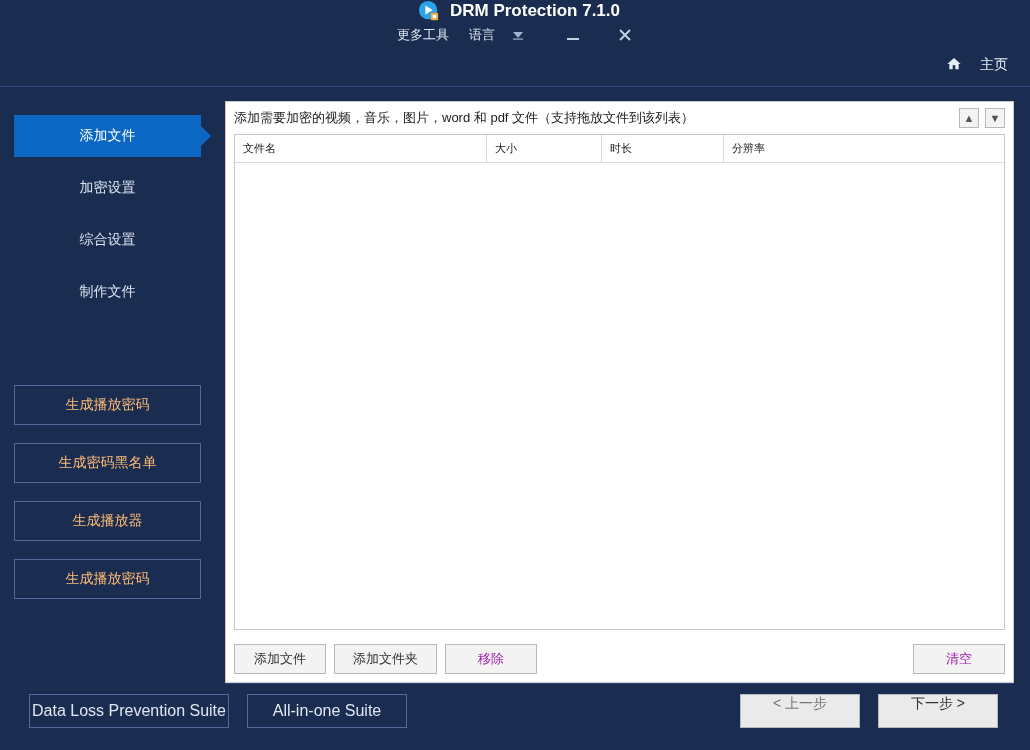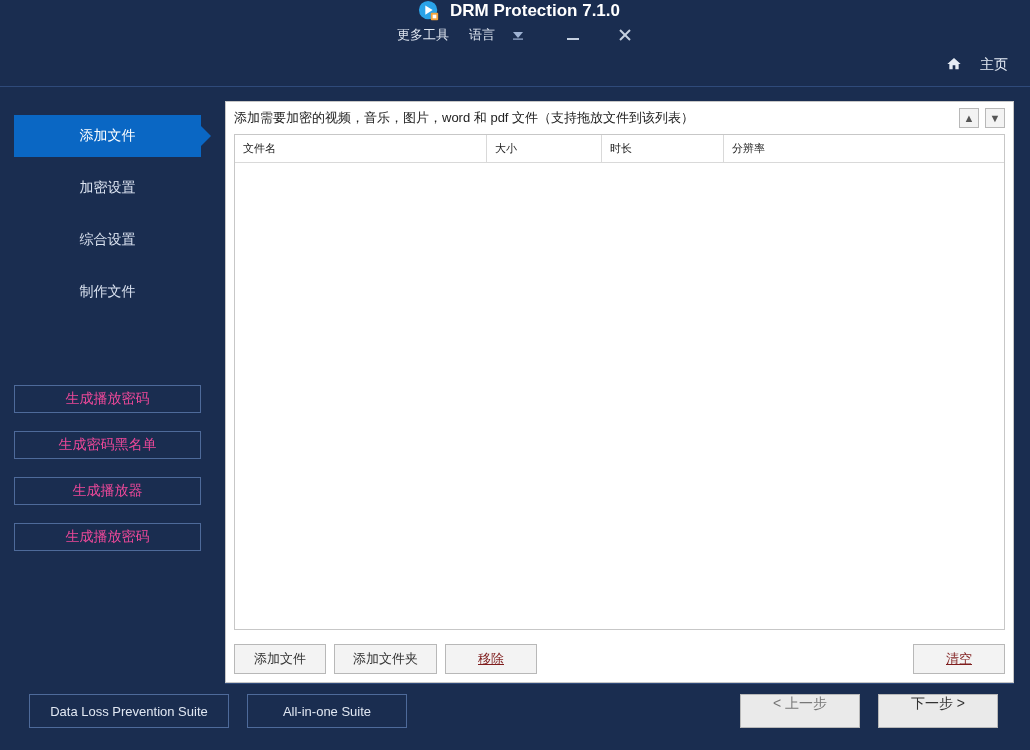--- a/index.html
+++ b/index.html
@@ -28,21 +28,21 @@
 .main { display:flex; height: calc(750px - 44px - 42px - 1px); }
 
 
 .sidebar { width: 215px; padding: 28px 14px 12px 14px; display:flex; flex-direction:column; }
 .nav-list { display:flex; flex-direction:column; }
 .nav-item { height: 42px; display:flex; align-items:center; justify-content:center; color:#dbe3f0; font-size:14px; cursor:pointer; margin-bottom: 10px; position:relative; }
 .nav-item.active { background:#0a67c4; color:#ffffff; }
 .nav-item.active::after { content:""; position:absolute; right:-10px; top:50%; transform:translateY(-50%); border-left:10px solid #0a67c4; border-top:10px solid transparent; border-bottom:10px solid transparent; }
 
 .side-btns { margin-top: 62px; display:flex; flex-direction:column; gap:18px; }
-.side-btn { height:28px; border:1px solid #4e6a9a; background:transparent; color:#ec4899; font-size:14px; display:flex; align-items:center; justify-content:center; cursor:pointer; }
+.side-btn { height:40px; border:1px solid #4e6a9a; background:transparent; color:#fdba74; font-size:14px; display:flex; align-items:center; justify-content:center; cursor:pointer; }
 
 
 .content { flex:1; padding: 14px 16px 12px 10px; display:flex; flex-direction:column; }
 .panel-white { flex:1; background:#ffffff; border:1px solid #c7c7c7; display:flex; flex-direction:column; }
 .hint-row { display:flex; align-items:center; justify-content:space-between; padding:6px 8px; }
 .hint-text { font-size:13px; color:#222; }
 .arrow-btns { display:flex; gap:6px; }
 .arrow-btn { width:20px; height:20px; border:1px solid #b8b8b8; background:#f3f3f3; display:flex; align-items:center; justify-content:center; cursor:pointer; font-size:11px; color:#555; }
 
 .table-box { flex:1; border:1px solid #c7c7c7; margin:0 8px 8px 8px; display:flex; flex-direction:column; background:#fff; }
@@ -50,26 +50,26 @@
 .th { padding:6px 8px; font-size:11px; color:#222; border-right:1px solid #d9d9d9; }
 .th:last-child { border-right:none; }
 .th-name { flex: 0 0 252px; }
 .th-size { flex: 0 0 115px; }
 .th-dur { flex: 0 0 122px; }
 .th-res { flex: 1; }
 .tbody { flex:1; background:#fff; }
 
 .file-actions { display:flex; gap:8px; padding: 6px 8px 8px 8px; align-items:center; }
 .fa-btn { height:30px; padding:0 18px; min-width:92px; border:1px solid #b8b8b8; background:#f3f3f3; font-size:13px; color:#333; display:flex; align-items:center; justify-content:center; cursor:pointer; }
-.fa-btn.disabled { color:#7f1d1d; cursor:default;text-decoration:underline; }
+.fa-btn.disabled { color:#a21caf; cursor:default; }
 .fa-spacer { flex:1; }
 
 
 .footer { height: 55px; border-top:1px solid #2f4a7a; display:flex; align-items:center; padding:0 16px 0 14px; gap:18px; }
-.footer-btn { height:34px; padding:0 14px; border:1px solid #4e6a9a; background:transparent; color:#e0e7f2; font-size:13px; display:flex; align-items:center; justify-content:center; cursor:pointer; }
+.footer-btn { height:34px; padding:0 14px; border:1px solid #4e6a9a; background:transparent; color:#e0e7f2; font-size:16px; display:flex; align-items:center; justify-content:center; cursor:pointer; }
 .footer-spacer { flex:1; }
 .step-btn { height:34px; width:120px; border:1px solid #b8b8b8; background:#eaeaea; color:#777; font-size:14px; display:flex; align-items:flex-start; justify-content:center; cursor:pointer; }
 .step-btn.primary { color:#333; }
 </style>
 </head>
 <body>
 
 <div class="titlebar">
   <div class="titlebar-left">
     <span class="app-icon">

